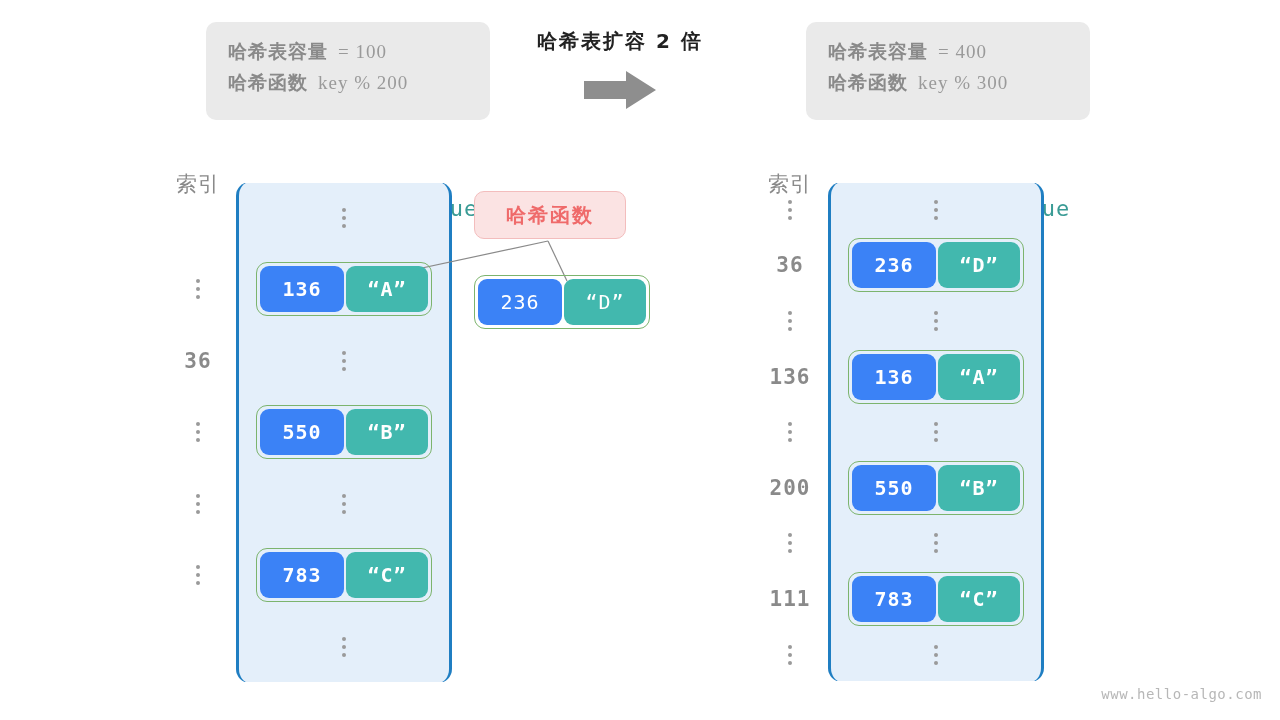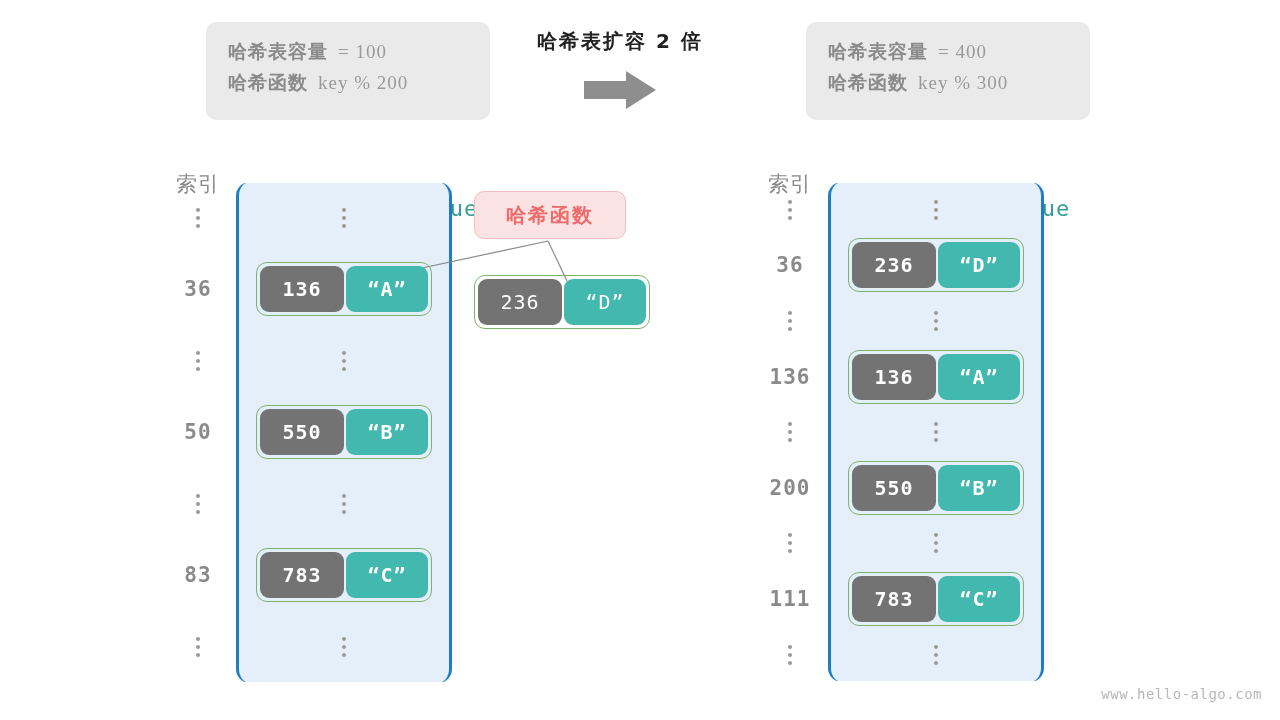--- a/index.html
+++ b/index.html
@@ -187,21 +187,21 @@
     display: flex;
     align-items: center;
     justify-content: center;
     color: #ffffff;
     font-family: "DejaVu Sans Mono", "Liberation Mono", monospace;
     font-size: 20px;
     letter-spacing: 1px;
     border-radius: 9px;
     box-sizing: border-box;
   }
-  .chip-key   { background: #737373; }
+  .chip-key   { background: #3b82f6; }
   .chip-value { background: #42b8ae; }
 
   
   #table-left .chip-key   { width: 84px; height: 46px; }
   #table-left .chip-value { width: 82px; height: 46px; }
   
   #table-right .chip-key   { width: 84px; height: 46px; }
   #table-right .chip-value { width: 82px; height: 46px; }
 
   
@@ -303,29 +303,27 @@
             </span>
           </div>
           <div class="index-cell" style="height: 71.5px;">36</div>
           <div class="index-cell" style="height: 71.5px;">
             <span class="dots">
               <i></i>
               <i></i>
               <i></i>
             </span>
           </div>
-          <div class="index-cell" style="height: 71.5px;">50</div>
           <div class="index-cell" style="height: 71.5px;">
             <span class="dots">
               <i></i>
               <i></i>
               <i></i>
             </span>
           </div>
-          <div class="index-cell" style="height: 71.5px;">83</div>
           <div class="index-cell" style="height: 71.5px;">
             <span class="dots">
               <i></i>
               <i></i>
               <i></i>
             </span>
           </div>
         </div>
       <div class="bucket-col" style="width: 216px; height: 500.5px;">
         <div class="bucket-inner">

